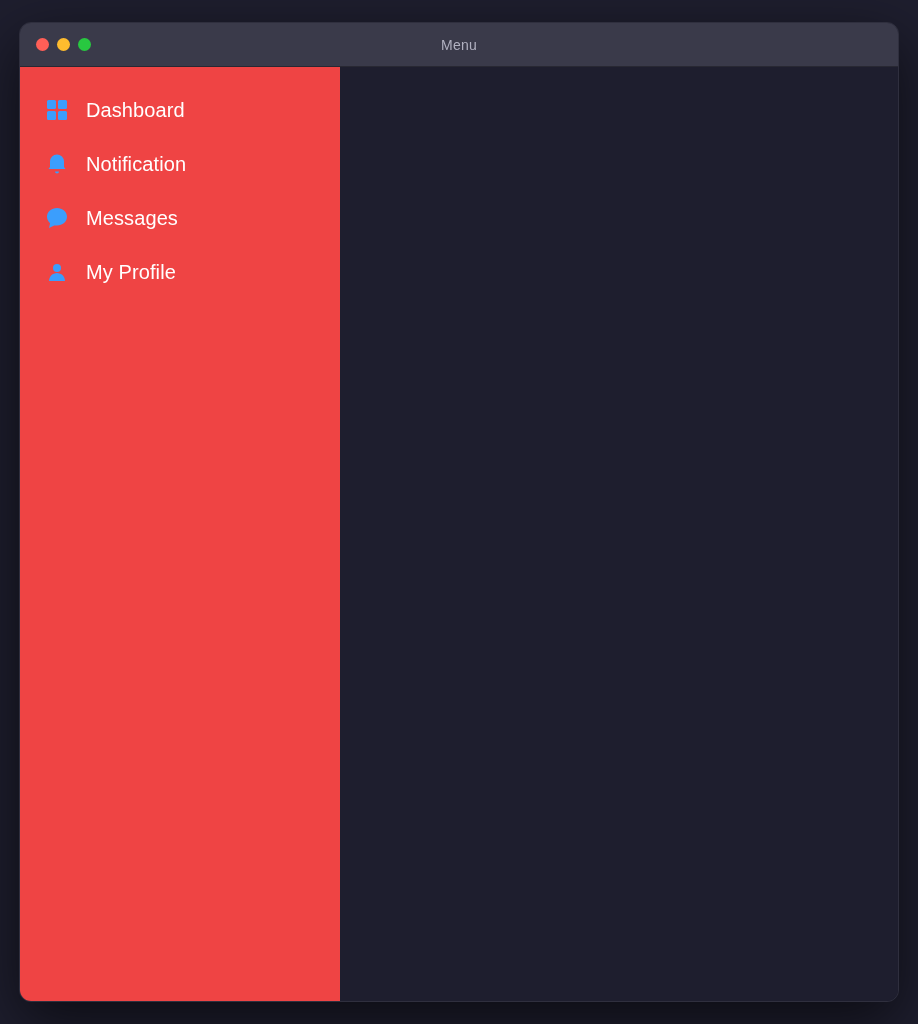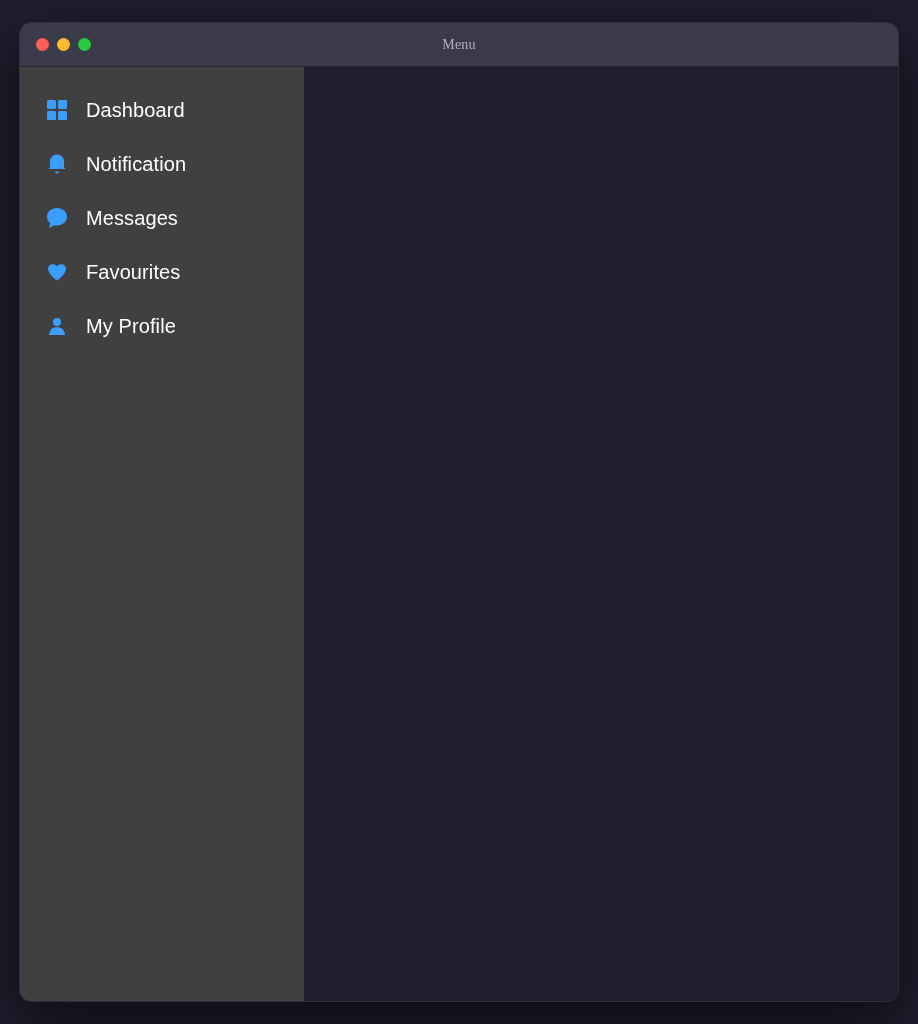--- a/index.html
+++ b/index.html
@@ -68,32 +68,31 @@
     }
 
     .titlebar-title {
       position: absolute;
       left: 50%;
       transform: translateX(-50%);
       color: #b0b0c0;
       font-size: 14px;
       font-weight: 500;
       letter-spacing: 0.2px;
-      font-family: Liberation Serif, serif;
     }
 
     .window-body {
       display: flex;
       flex: 1;
       overflow: hidden;
     }
 
     .sidebar {
-      width: 284px;
-      background: #404040;
+      width: 320px;
+      background: #ef4444;
       flex-shrink: 0;
       padding-top: 16px;
     }
 
     .sidebar-item {
       display: flex;
       align-items: center;
       gap: 16px;
       padding: 14px 24px;
       cursor: pointer;
@@ -172,28 +171,20 @@
 
       <div class="sidebar-item">
         <div class="sidebar-icon">
           <svg viewBox="0 0 22 22" xmlns="http://www.w3.org/2000/svg">
             <path class="icon-blue" d="M11 1C5.477 1 1 4.91 1 9.727c0 2.547 1.187 4.84 3.091 6.453L3 21l5.182-2.545A11.36 11.36 0 0011 18.454c5.523 0 10-3.909 10-8.727C21 4.91 16.523 1 11 1z"></path>
           </svg>
         </div>
         <span class="sidebar-label">Messages</span>
       </div>
 
-      <div class="sidebar-item">
-        <div class="sidebar-icon">
-          <svg viewBox="0 0 22 22" xmlns="http://www.w3.org/2000/svg">
-            <path class="icon-blue" d="M11 19.5S2 13.5 2 7.5A5 5 0 0111 5.25 5 5 0 0120 7.5c0 6-9 12-9 12z"></path>
-          </svg>
-        </div>
-        <span class="sidebar-label">Favourites</span>
-      </div>
 
       <div class="sidebar-item">
         <div class="sidebar-icon">
           <svg viewBox="0 0 22 22" xmlns="http://www.w3.org/2000/svg">
             <circle class="icon-blue" cx="11" cy="7" r="4"></circle>
             <path class="icon-blue" d="M3 20c0-4.418 3.582-8 8-8s8 3.582 8 8H3z"></path>
           </svg>
         </div>
         <span class="sidebar-label">My Profile</span>
       </div>

